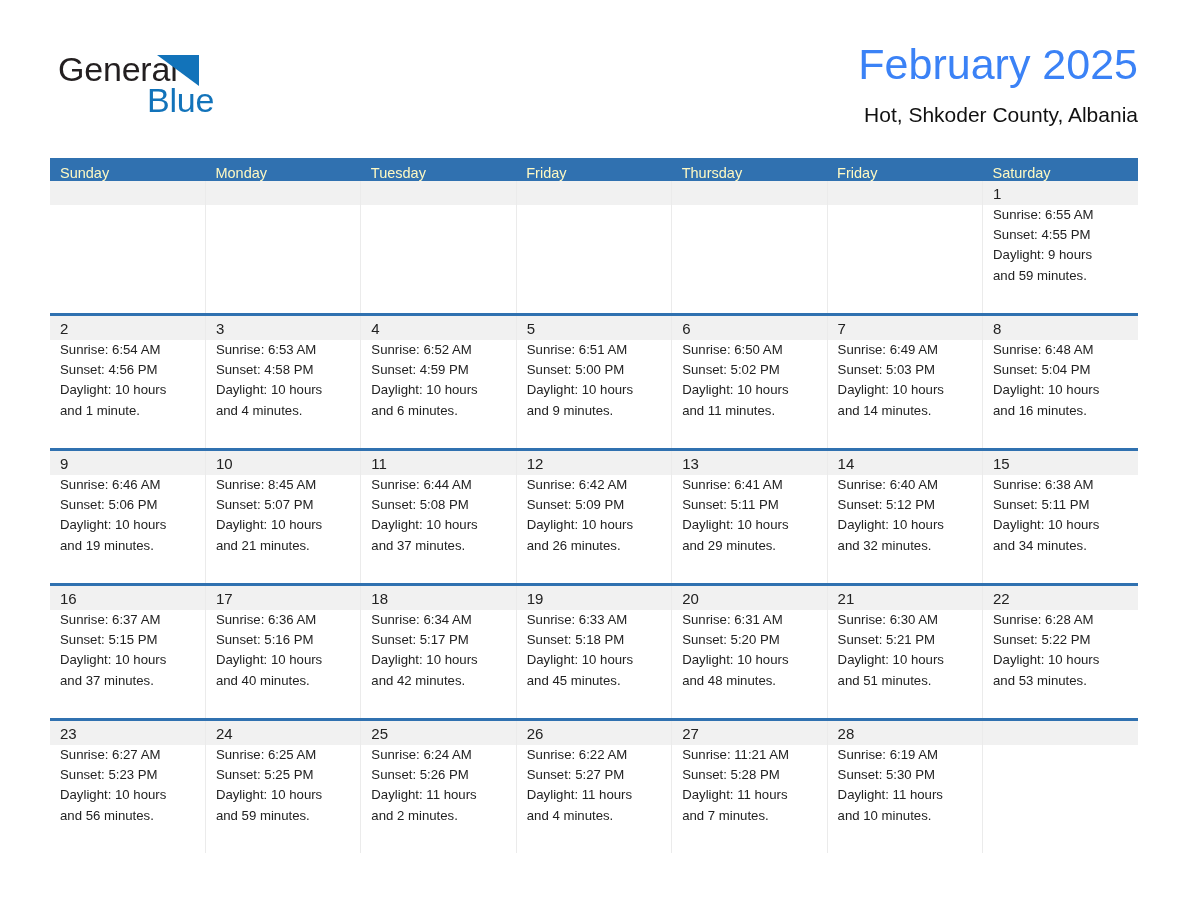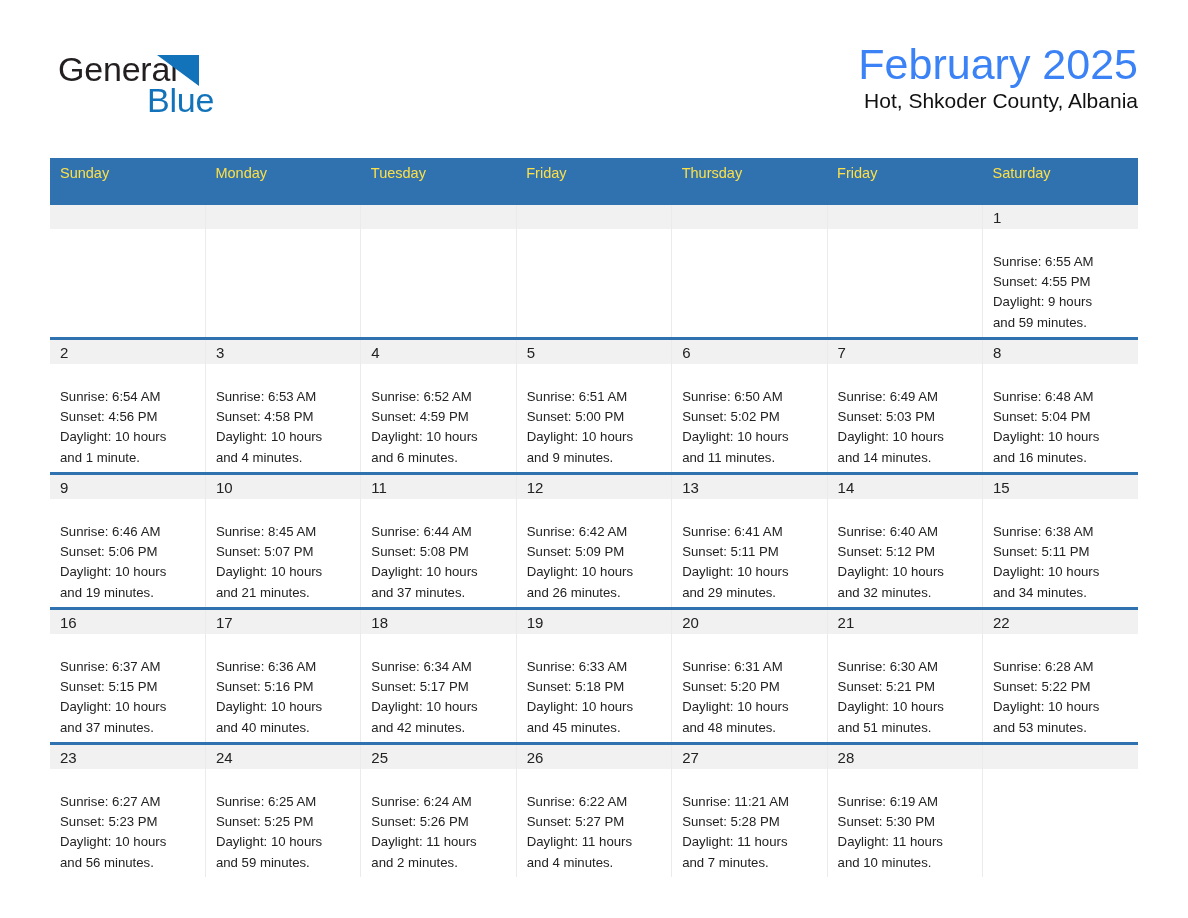--- a/index.html
+++ b/index.html
@@ -80,40 +80,41 @@
     line-height: 48px;
     color: #3b82f6;
     font-weight: 400;
     white-space: nowrap;
   }
   .location-title {
     font-size: 21px;
     line-height: 26px;
     color: #111111;
     font-weight: 400;
+    margin-top: 14px;
     white-space: nowrap;
   }
 
   
   .calendar {
     position: absolute;
     left: 50px;
     top: 158px;
     width: 1088px;
     border-collapse: collapse;
     table-layout: fixed;
   }
 
   .calendar th {
     background: #3071b0;
-    color: #fde047;
+    color: #fef9c3;
     font-size: 14.5px;
     font-weight: 400;
     text-align: left;
-    padding: 7px 0 24px 10px;
+    padding: 7px 0 0 10px;
     height: 16px;
     border: none;
   }
 
   .calendar col { width: 155.43px; }
 
   .week-row > td {
     vertical-align: top;
     padding: 0;
     border-top: 3px solid #3071b0;
@@ -131,21 +132,21 @@
   .daynum-band {
     background: #f1f1f1;
     height: 24px;
     padding: 3px 0 0 10px;
     box-sizing: border-box;
     font-size: 15px;
     line-height: 20px;
     color: #222222;
   }
   .cell-body {
-    padding: 23px 6px 0 10px;
+    padding: 0 6px 0 10px;
     font-size: 13.2px;
     line-height: 20.2px;
     color: #222222;
   }
   .cell-body div {
     white-space: nowrap;
   }
   td.empty .daynum-band {
     background: #f1f1f1;
   }

